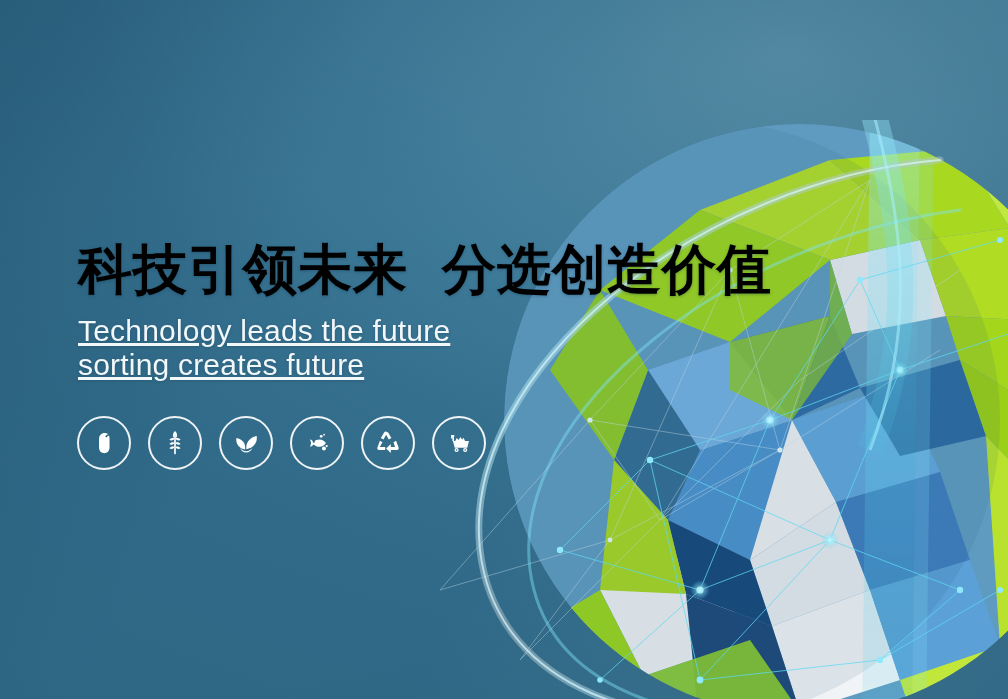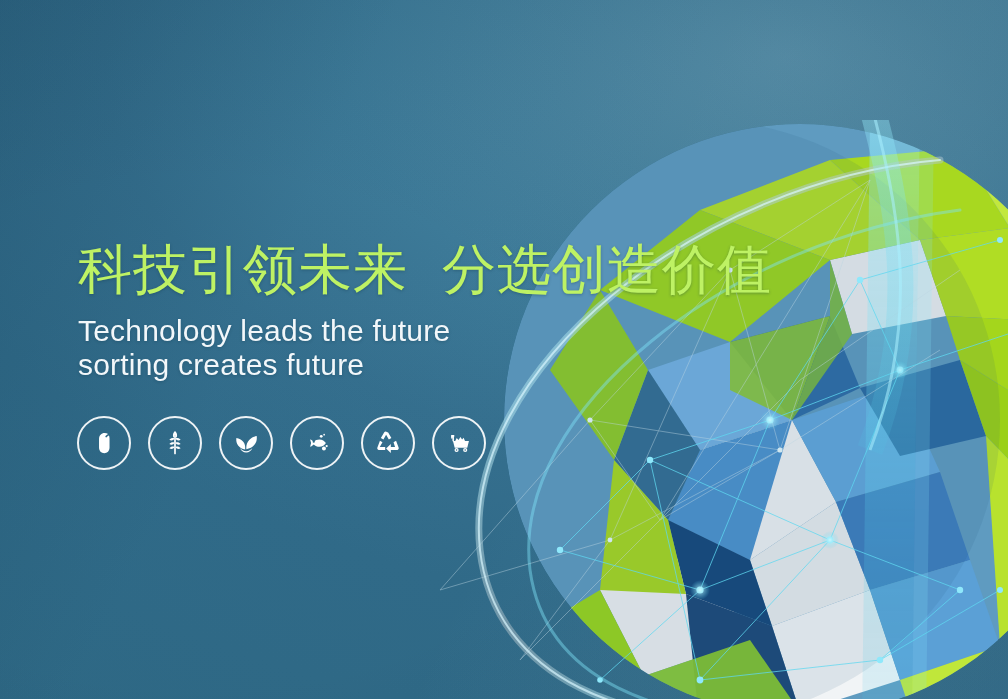--- a/index.html
+++ b/index.html
@@ -62,37 +62,38 @@
   .globe-wrap svg { display: block; width: 100%; height: 100%; }
 
   
   .copy {
     position: absolute;
     left: 78px;
     top: 236px;
     width: 700px;
   }
   .headline {
-    color: #bef264;
+    color: #000000;
     font-size: 54px;
     line-height: 66px;
     letter-spacing: 1px;
-    font-weight: 400;
+    font-weight: 700;
     white-space: nowrap;
     text-shadow: 0 1px 3px rgba(18,55,75,0.35);
   }
   .headline .gap { display: inline-block; width: 34px; }
   .subline {
     margin-top: 12px;
     color: #f2f7fa;
     font-size: 30px;
     line-height: 34px;
     font-weight: 400;
     letter-spacing: 0.2px;
     text-shadow: 0 1px 3px rgba(18,55,75,0.30);
+    text-decoration: underline;
   }
 
   
   .icon-row {
     position: absolute;
     left: 77px;
     top: 416px;
     display: flex;
     gap: 17px;
   }

